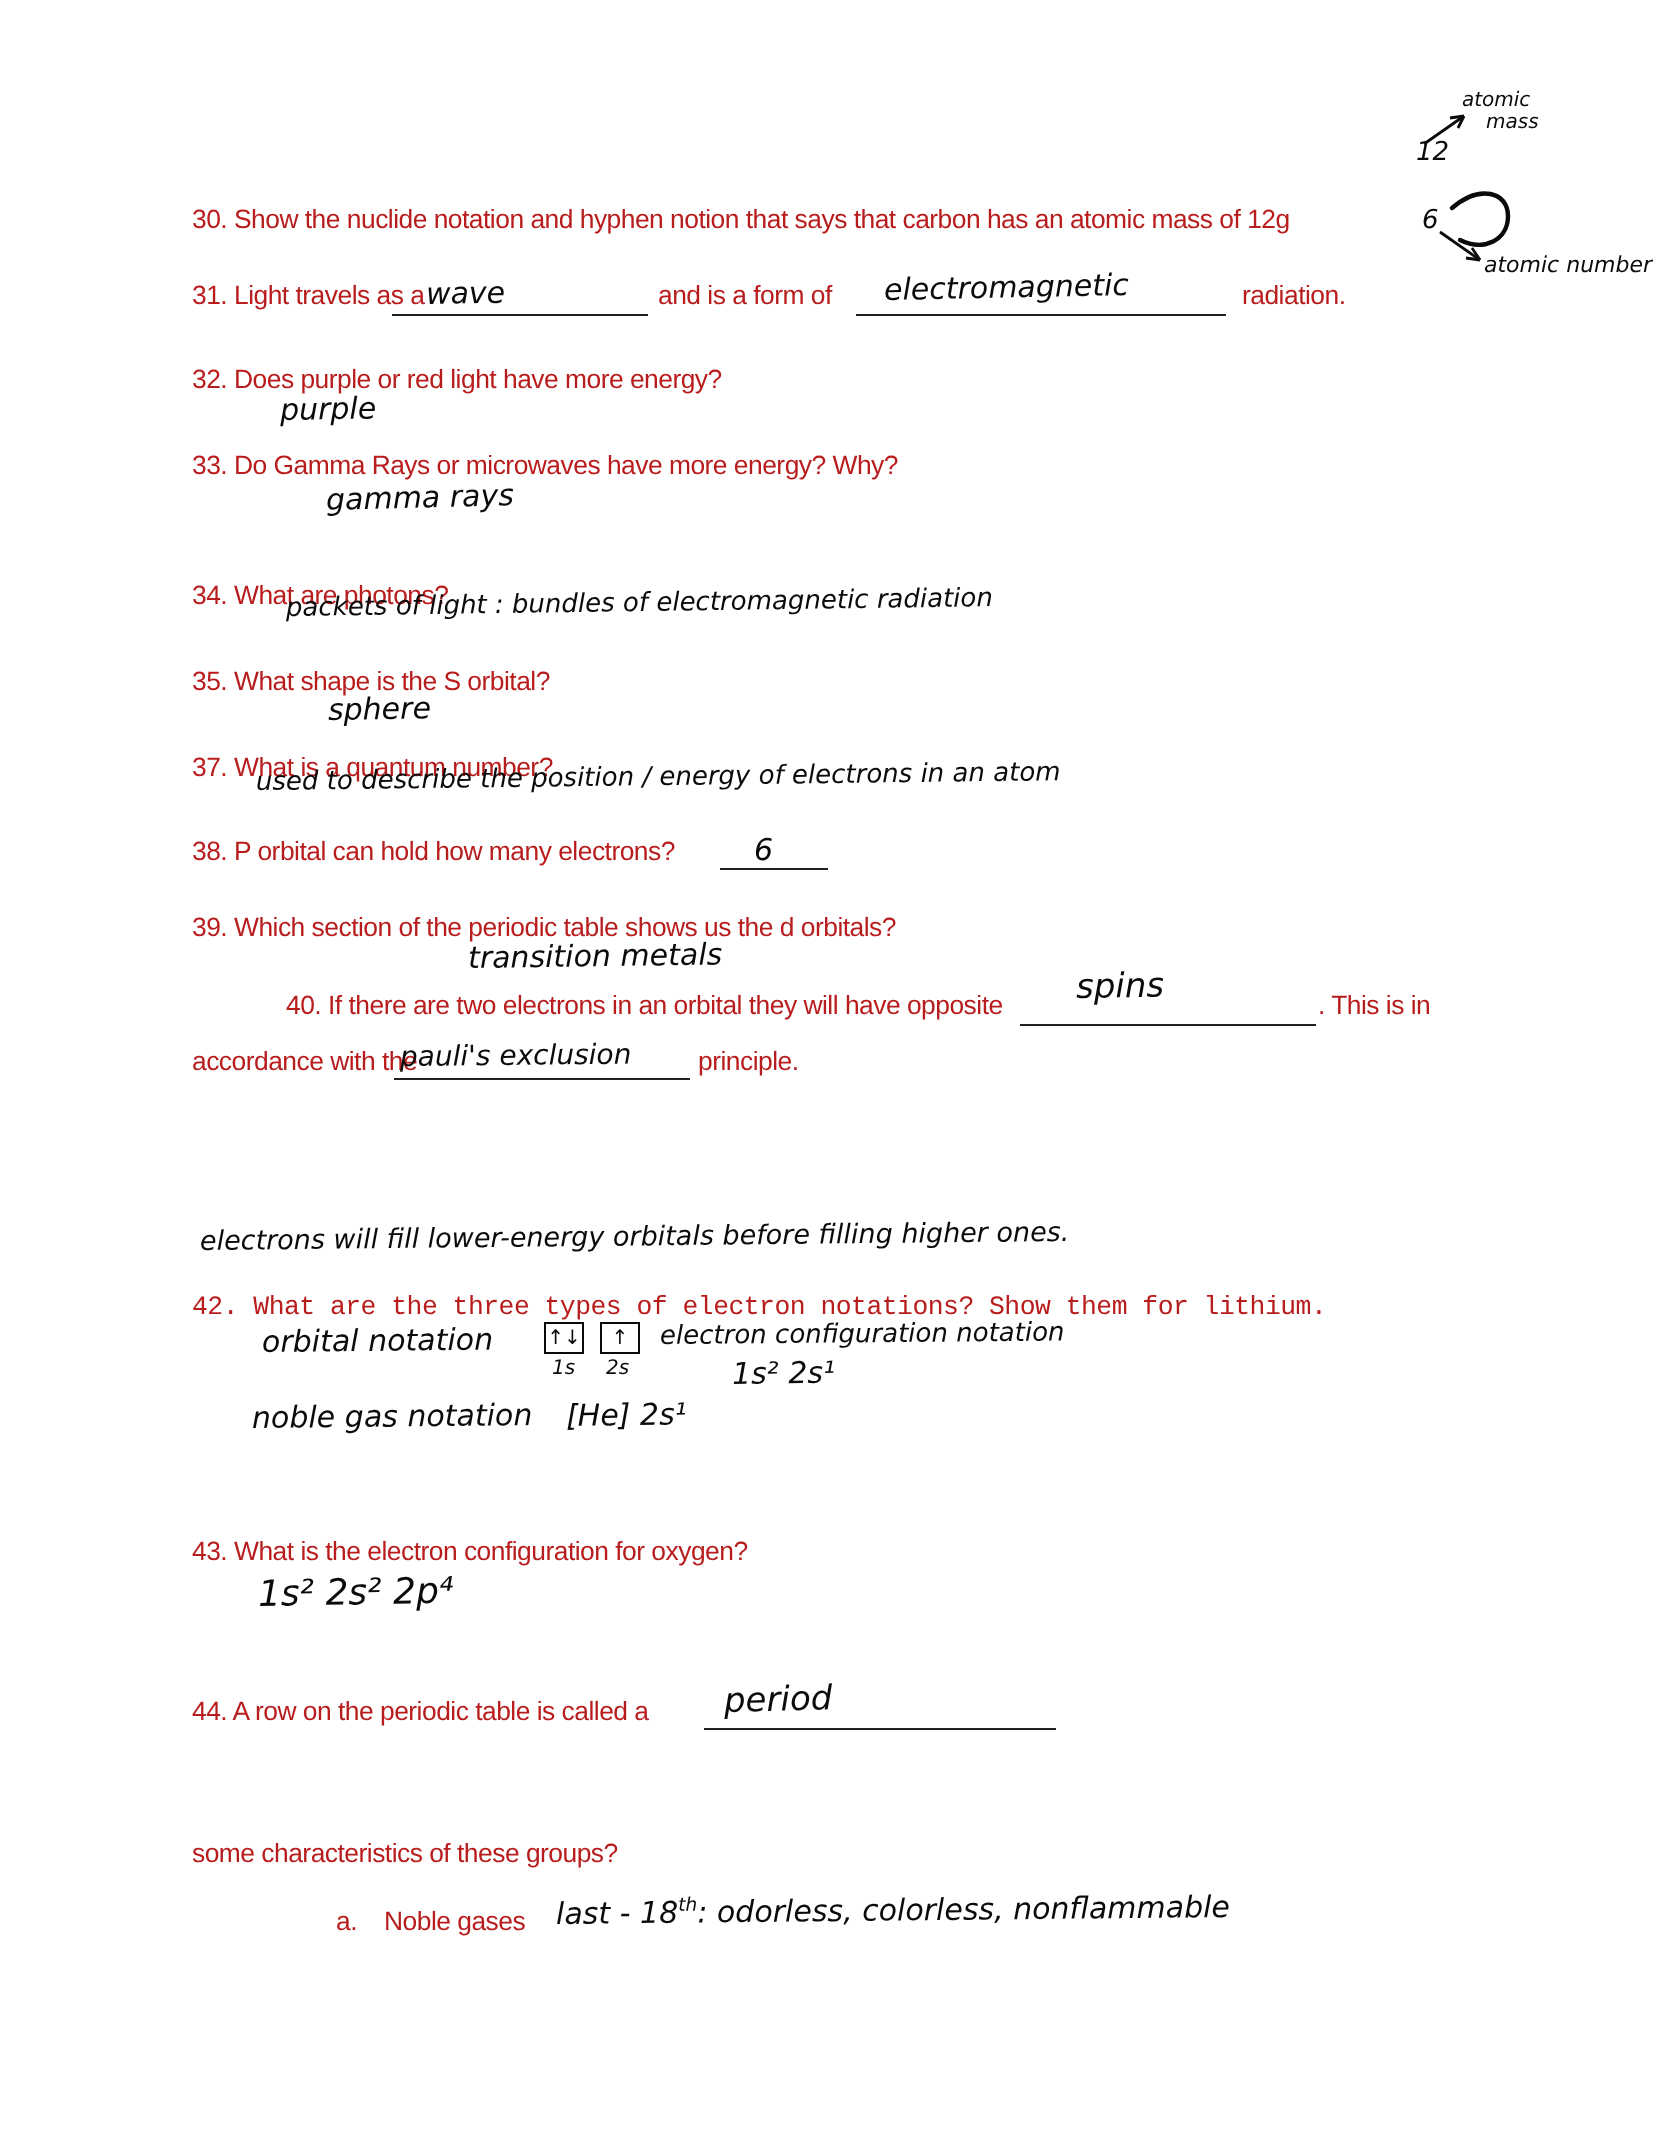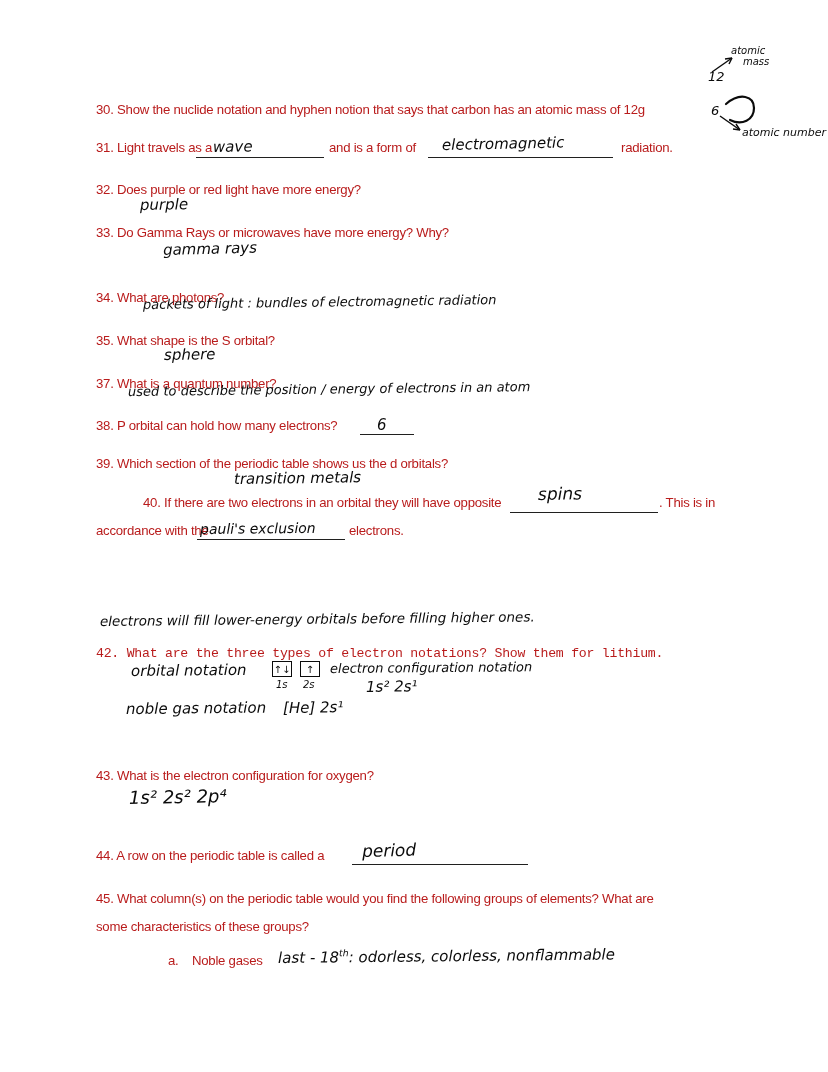--- a/index.html
+++ b/index.html
@@ -131,21 +131,21 @@
   <div class="q" style="left:96px; top:455px;">39.  Which section of the periodic table shows us the d orbitals?</div>
   <div class="hw" style="left:234px; top:470px; font-size:15px; transform:rotate(-0.8deg);">transition  metals</div>
 
   <div class="q" style="left:96px; top:494px;margin-left:47px;">40. If there are two electrons in an orbital they will have opposite</div>
   <div class="rule" style="left:510px; top:512px; width:148px;"></div>
   <div class="hw" style="left:517px; top:484px; font-size:17px; transform:rotate(-1deg);margin-left:21px;">spins</div>
   <div class="q" style="left:659px; top:494px;">. This is in</div>
   <div class="q" style="left:96px; top:522px;">accordance with the</div>
   <div class="rule" style="left:197px; top:539px; width:148px;"></div>
   <div class="hw" style="left:200px; top:521px; font-size:14px; transform:rotate(-0.6deg);">pauli's  exclusion</div>
-  <div class="q" style="left:349px; top:522px;">electrons.</div>
+  <div class="q" style="left:349px; top:522px;">principle.</div>
 
   <div class="hw" style="left:100px; top:613px; font-size:13.5px; transform:rotate(-0.6deg);">electrons  will fill  lower-energy  orbitals  before filling higher ones.</div>
 
   <div class="q" style="left:96px; top:645px;font-family:Liberation Mono, monospace;">42. What are the three types of electron notations? Show them for lithium.</div>
 
   <div class="hw" style="left:131px; top:662px; font-size:15px; transform:rotate(-0.6deg);">orbital  notation</div>
 
   <div class="orb-box" style="left:272px; top:661px; width:20px; height:16px;">
     <span>↑↓</span>
   </div>
@@ -162,21 +162,20 @@
   <div class="hw" style="left:126px; top:700px; font-size:15px; transform:rotate(-0.6deg);">noble gas notation</div>
   <div class="hw" style="left:283px; top:699px; font-size:15px; transform:rotate(-0.8deg);">[He] 2s¹</div>
 
   <div class="q" style="left:96px; top:767px;">43.  What is the electron configuration for oxygen?</div>
   <div class="hw" style="left:129px; top:787px; font-size:18px; transform:rotate(-1deg);">1s² 2s² 2p⁴</div>
 
   <div class="q" style="left:96px; top:847px;">44. A row on the periodic table is called a</div>
   <div class="rule" style="left:352px; top:864px; width:176px;"></div>
   <div class="hw" style="left:362px; top:841px; font-size:17px; transform:rotate(-1.5deg);">period</div>
 
-  <div class="q" style="left:96px; top:890px;">45. What column(s) on the periodic table would you find the following groups of elements? What are</div>
   <div class="q" style="left:96px; top:918px;">some characteristics of these groups?</div>
 
   <div class="q" style="left:168px; top:952px;">a.</div>
   <div class="q" style="left:192px; top:952px;">Noble gases</div>
   <div class="hw" style="left:278px; top:948px; font-size:15px; transform:rotate(-0.6deg);">
     <span>last - 18</span><span class="sup">th</span><span>: odorless, colorless, nonflammable</span>
   </div>
 
 </div>
 

